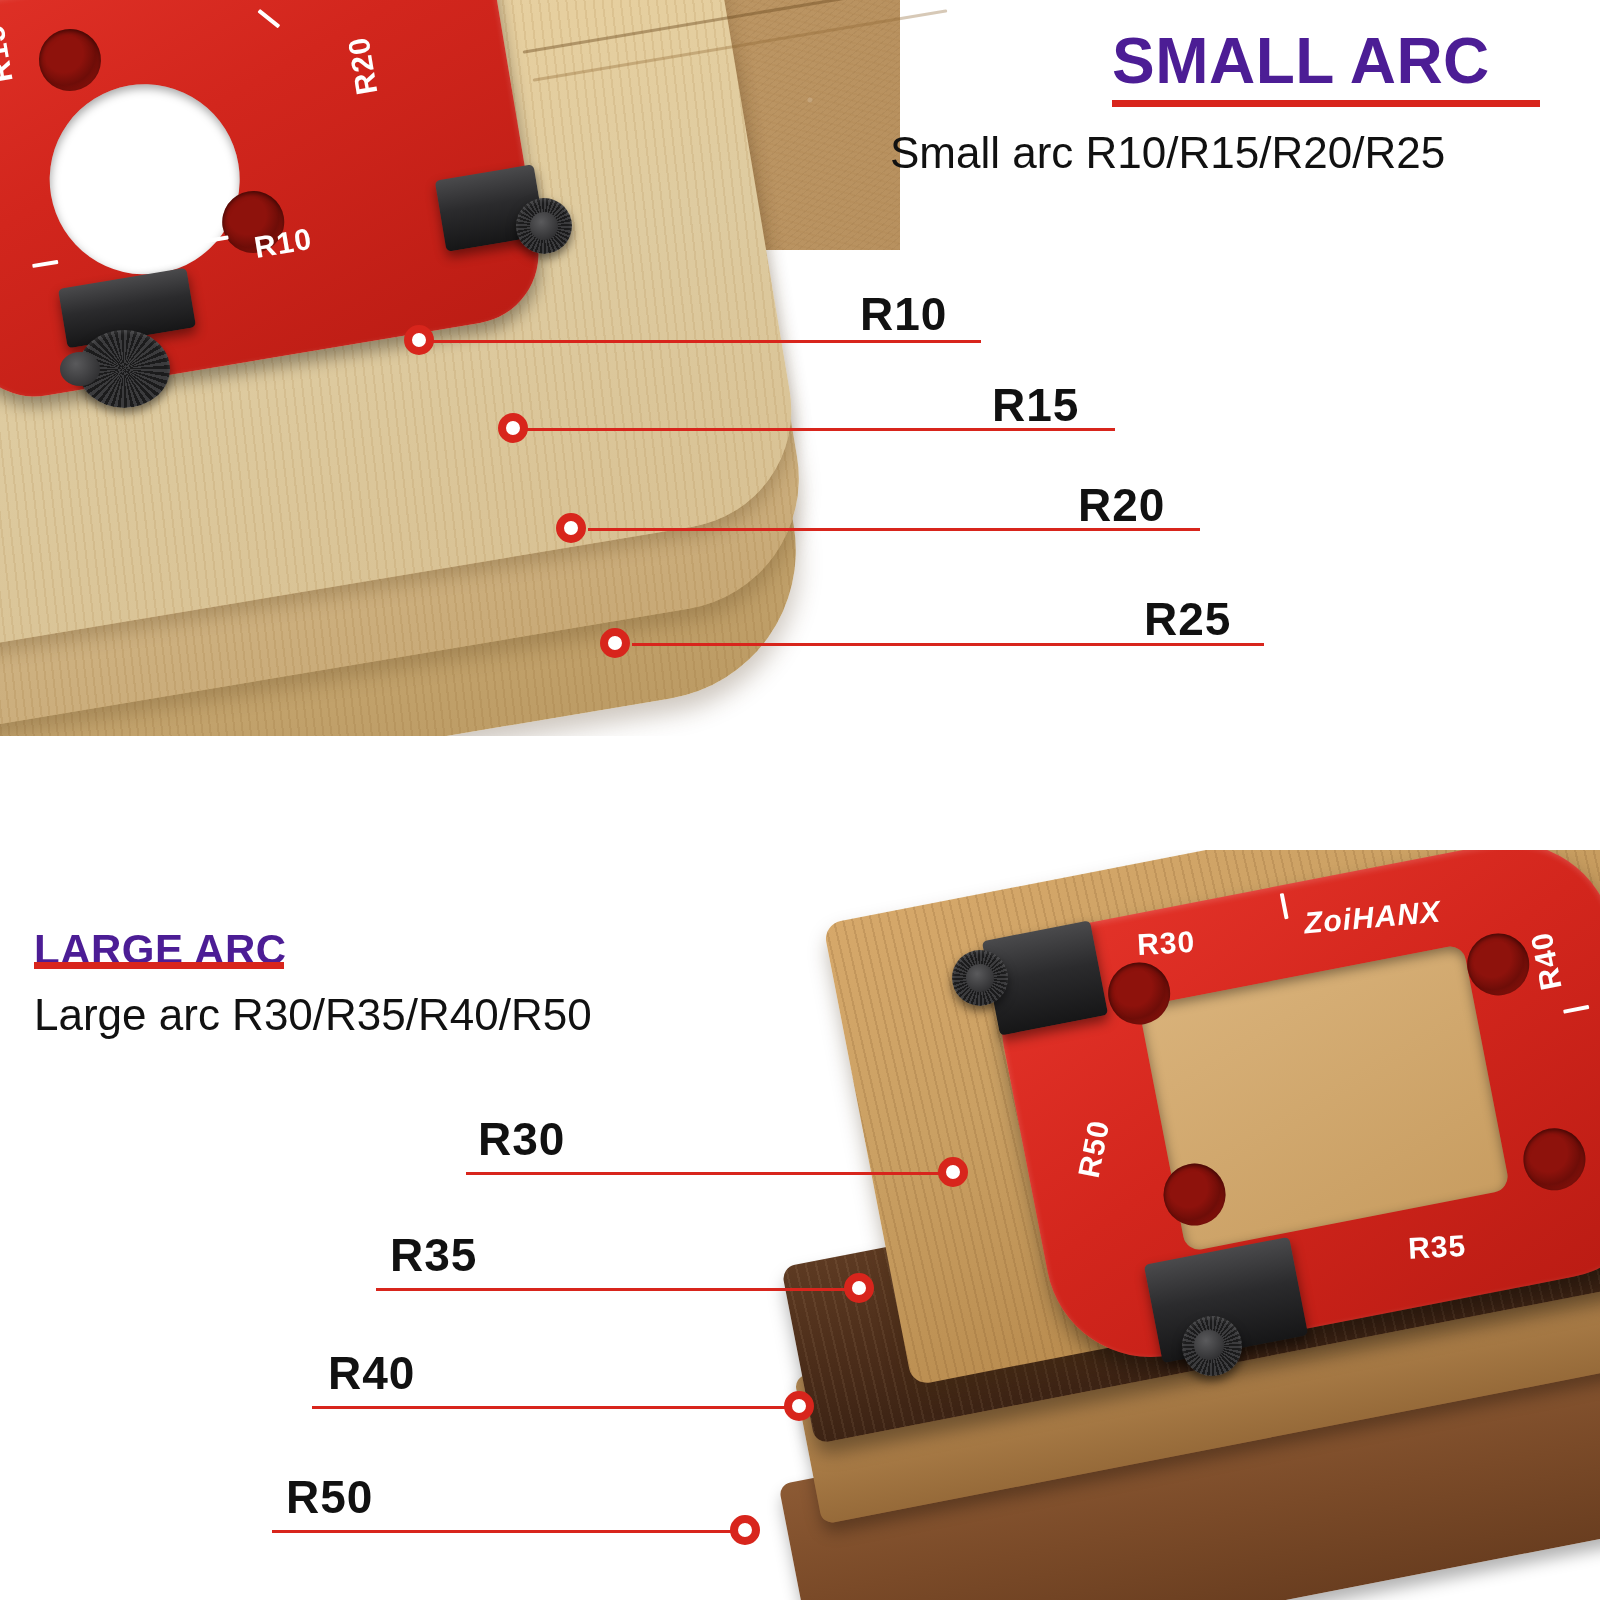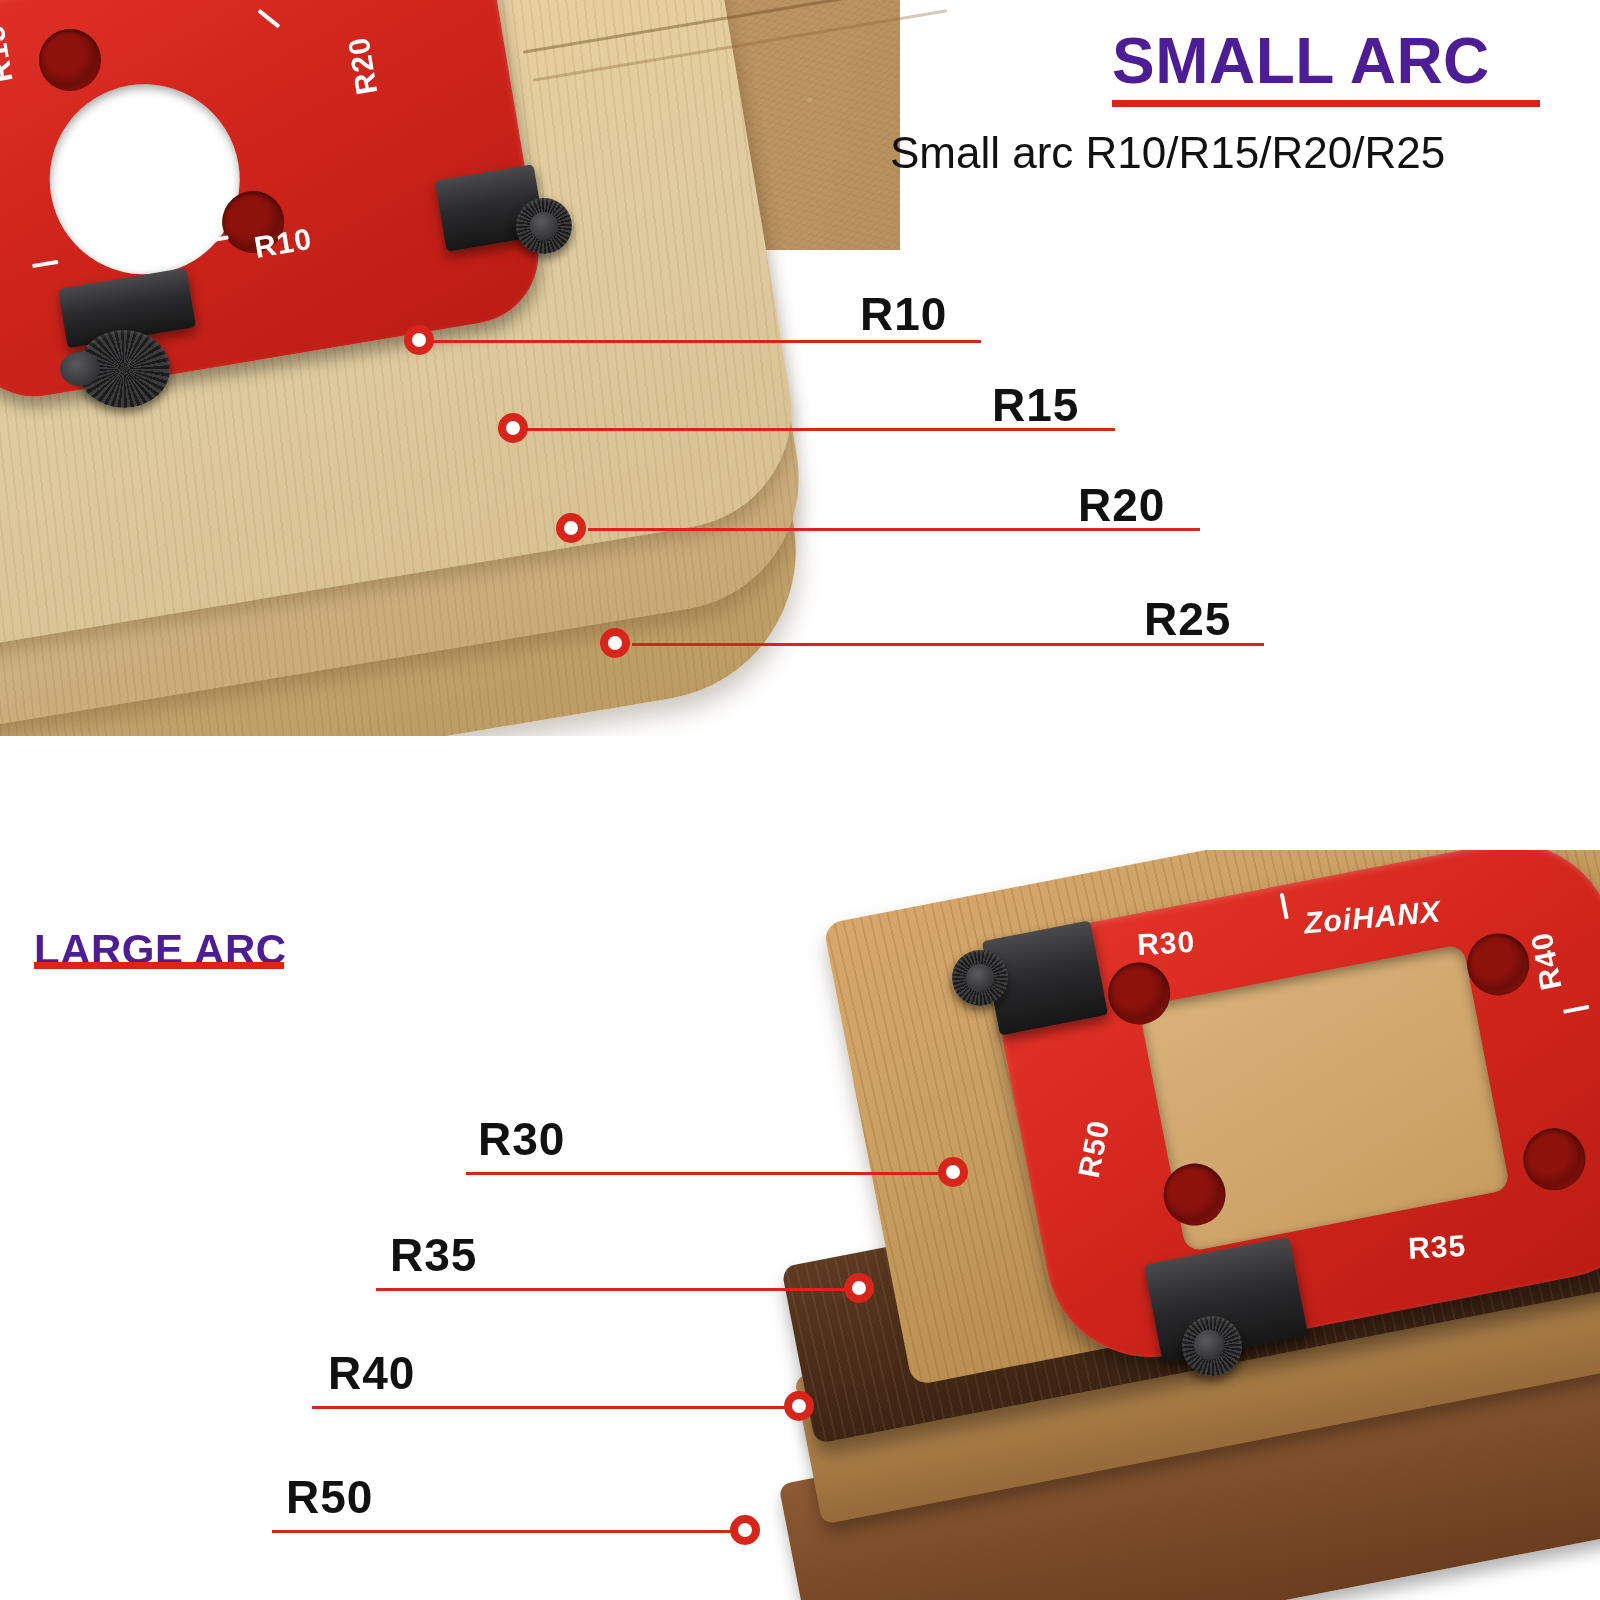--- a/index.html
+++ b/index.html
@@ -220,20 +220,21 @@
     <div class="clamp" style="left:990px;top:80px;width:110px;height:96px;transform:rotate(-11deg);"></div>
     <div class="knob" style="left:952px;top:100px;width:56px;height:56px;"></div>
     <div class="knob-cap" style="left:966px;top:114px;width:28px;height:28px;"></div>
 
     <div class="clamp" style="left:1152px;top:400px;width:148px;height:100px;transform:rotate(-11deg);"></div>
     <div class="knob" style="left:1182px;top:466px;width:60px;height:60px;"></div>
     <div class="knob-cap" style="left:1194px;top:480px;width:30px;height:30px;"></div>
 
     <div class="head-title" style="left:34px;top:32px;font-size:42px;margin-top:44px;">LARGE ARC</div>
     <div class="head-rule" style="left:34px;top:112px;width:250px;"></div>
+    <div class="head-sub" style="left:34px;top:140px;font-size:44px;">Large arc R30/R35/R40/R50</div>
 
     <div class="callout" style="left:478px;top:262px;font-size:46px;">R30</div>
     <div class="leader" style="left:466px;top:322px;width:478px;"></div>
     <div class="dot" style="left:938px;top:307px;"></div>
 
     <div class="callout" style="left:390px;top:378px;font-size:46px;">R35</div>
     <div class="leader" style="left:376px;top:438px;width:474px;"></div>
     <div class="dot" style="left:844px;top:423px;"></div>
 
     <div class="callout" style="left:328px;top:496px;font-size:46px;">R40</div>

